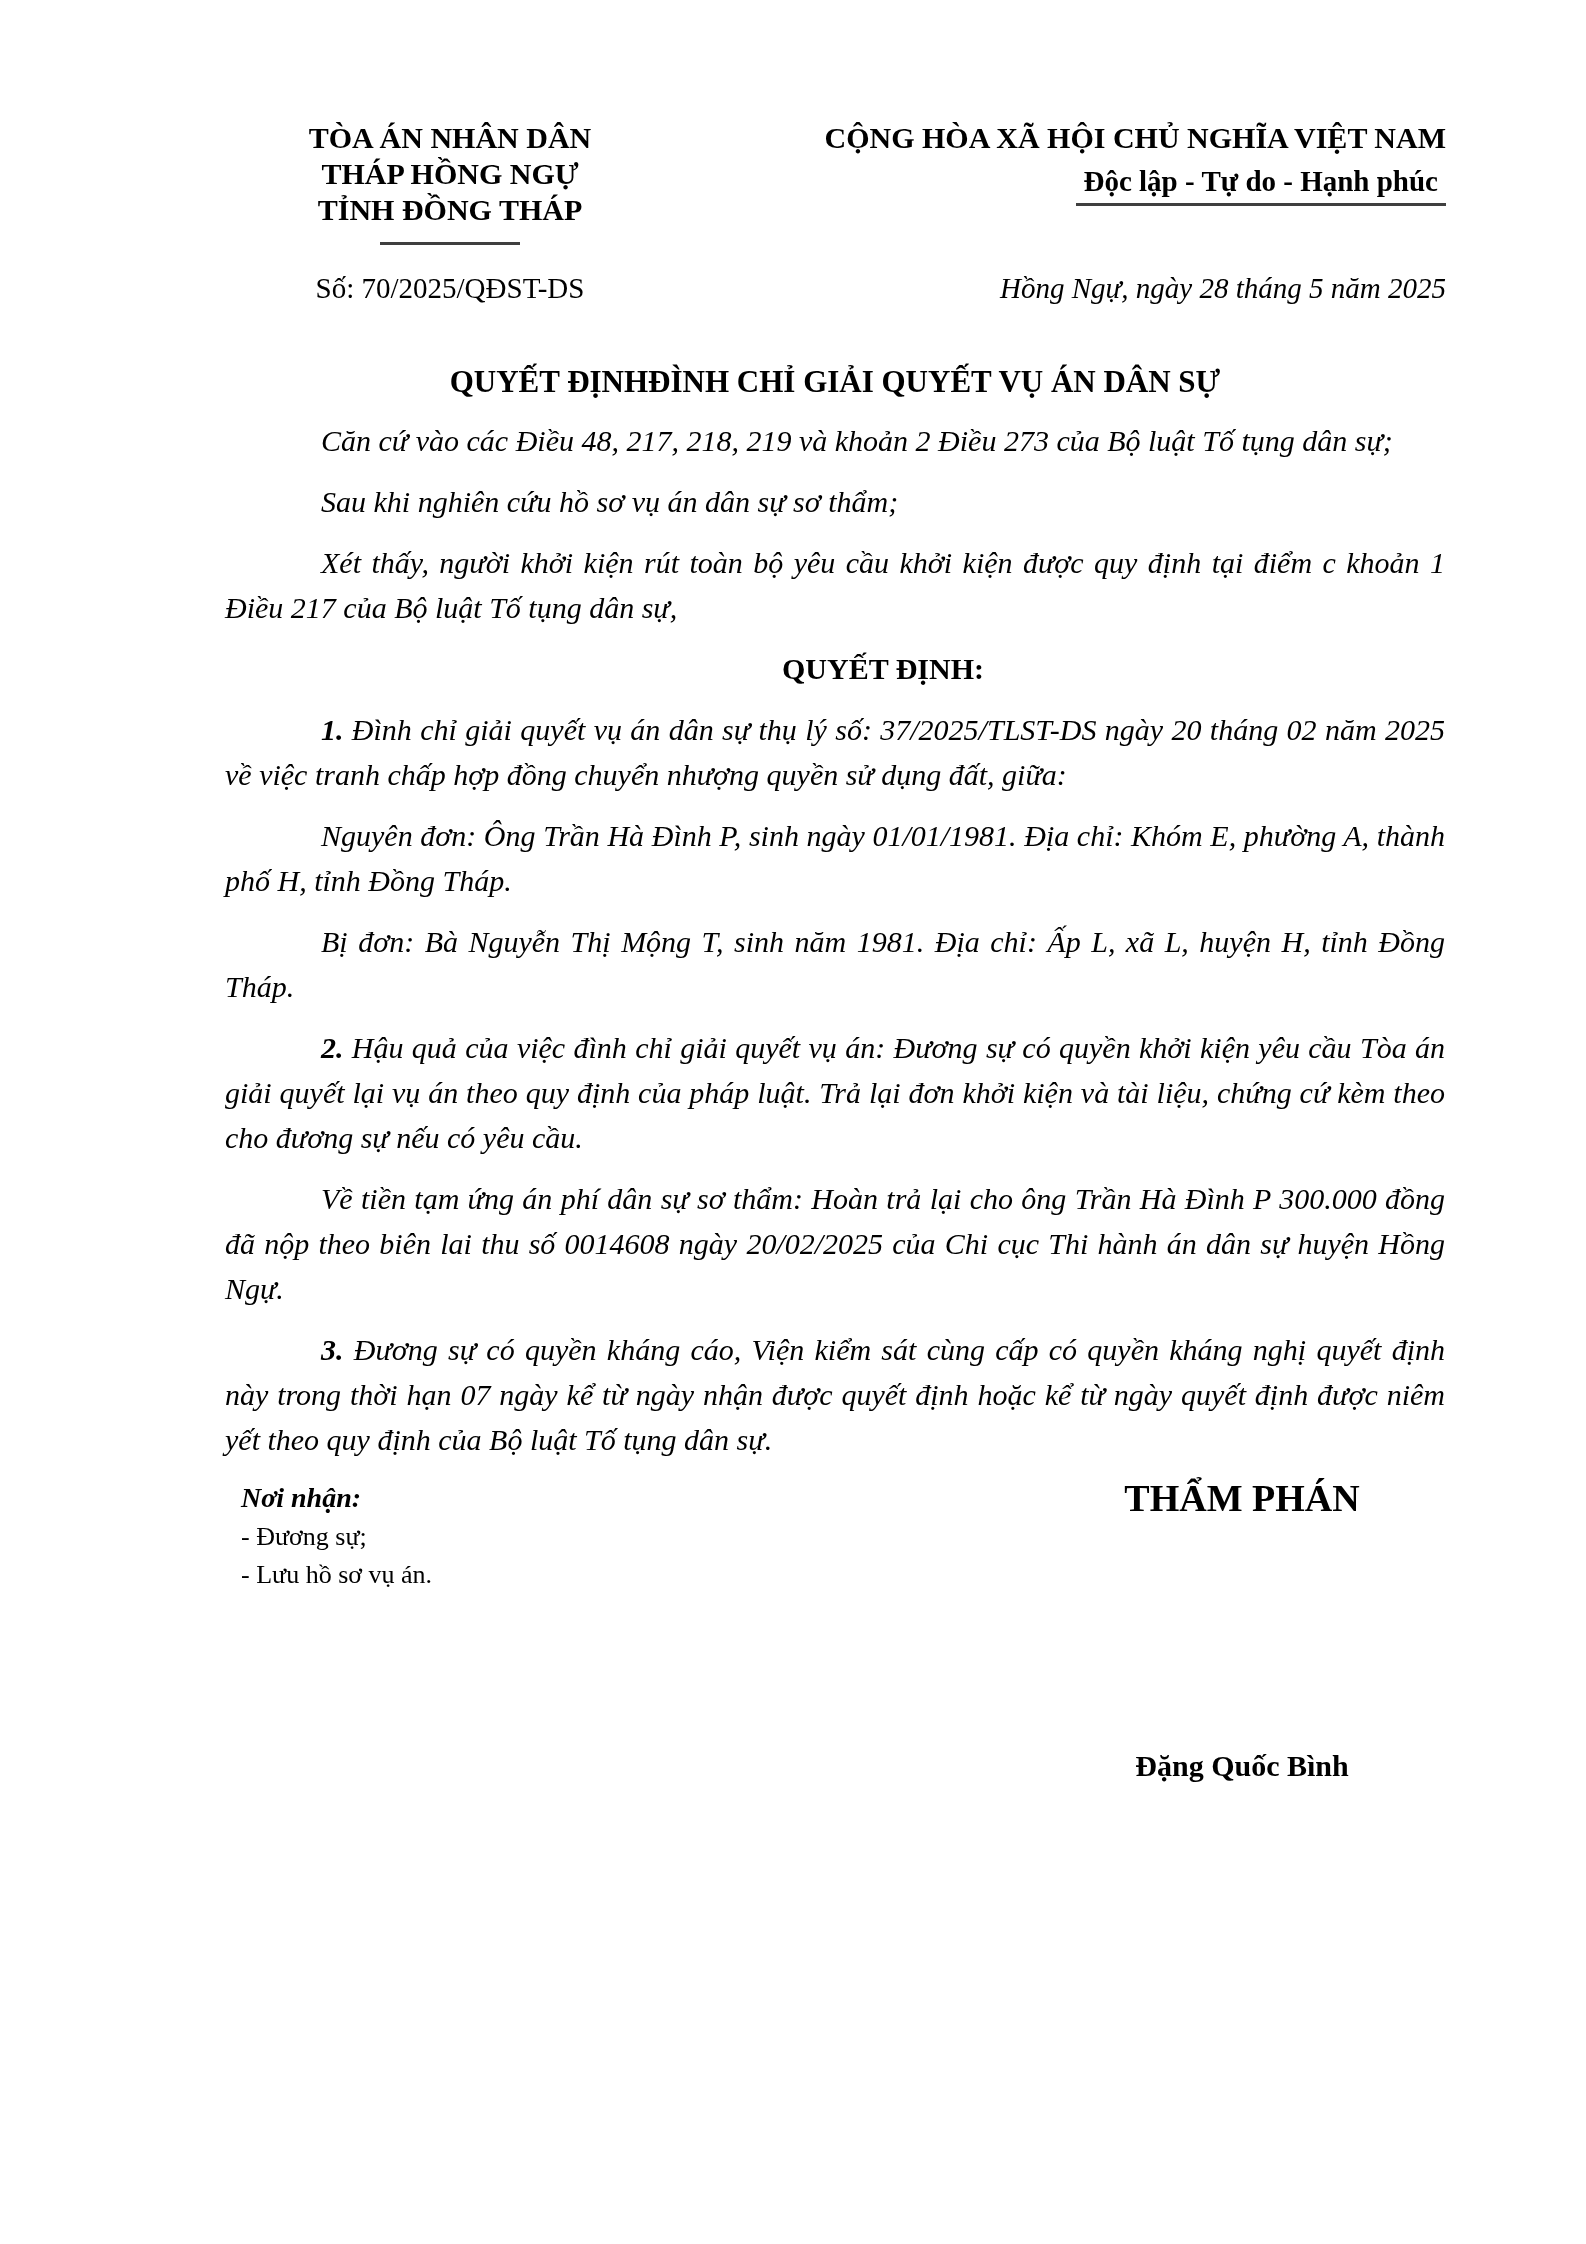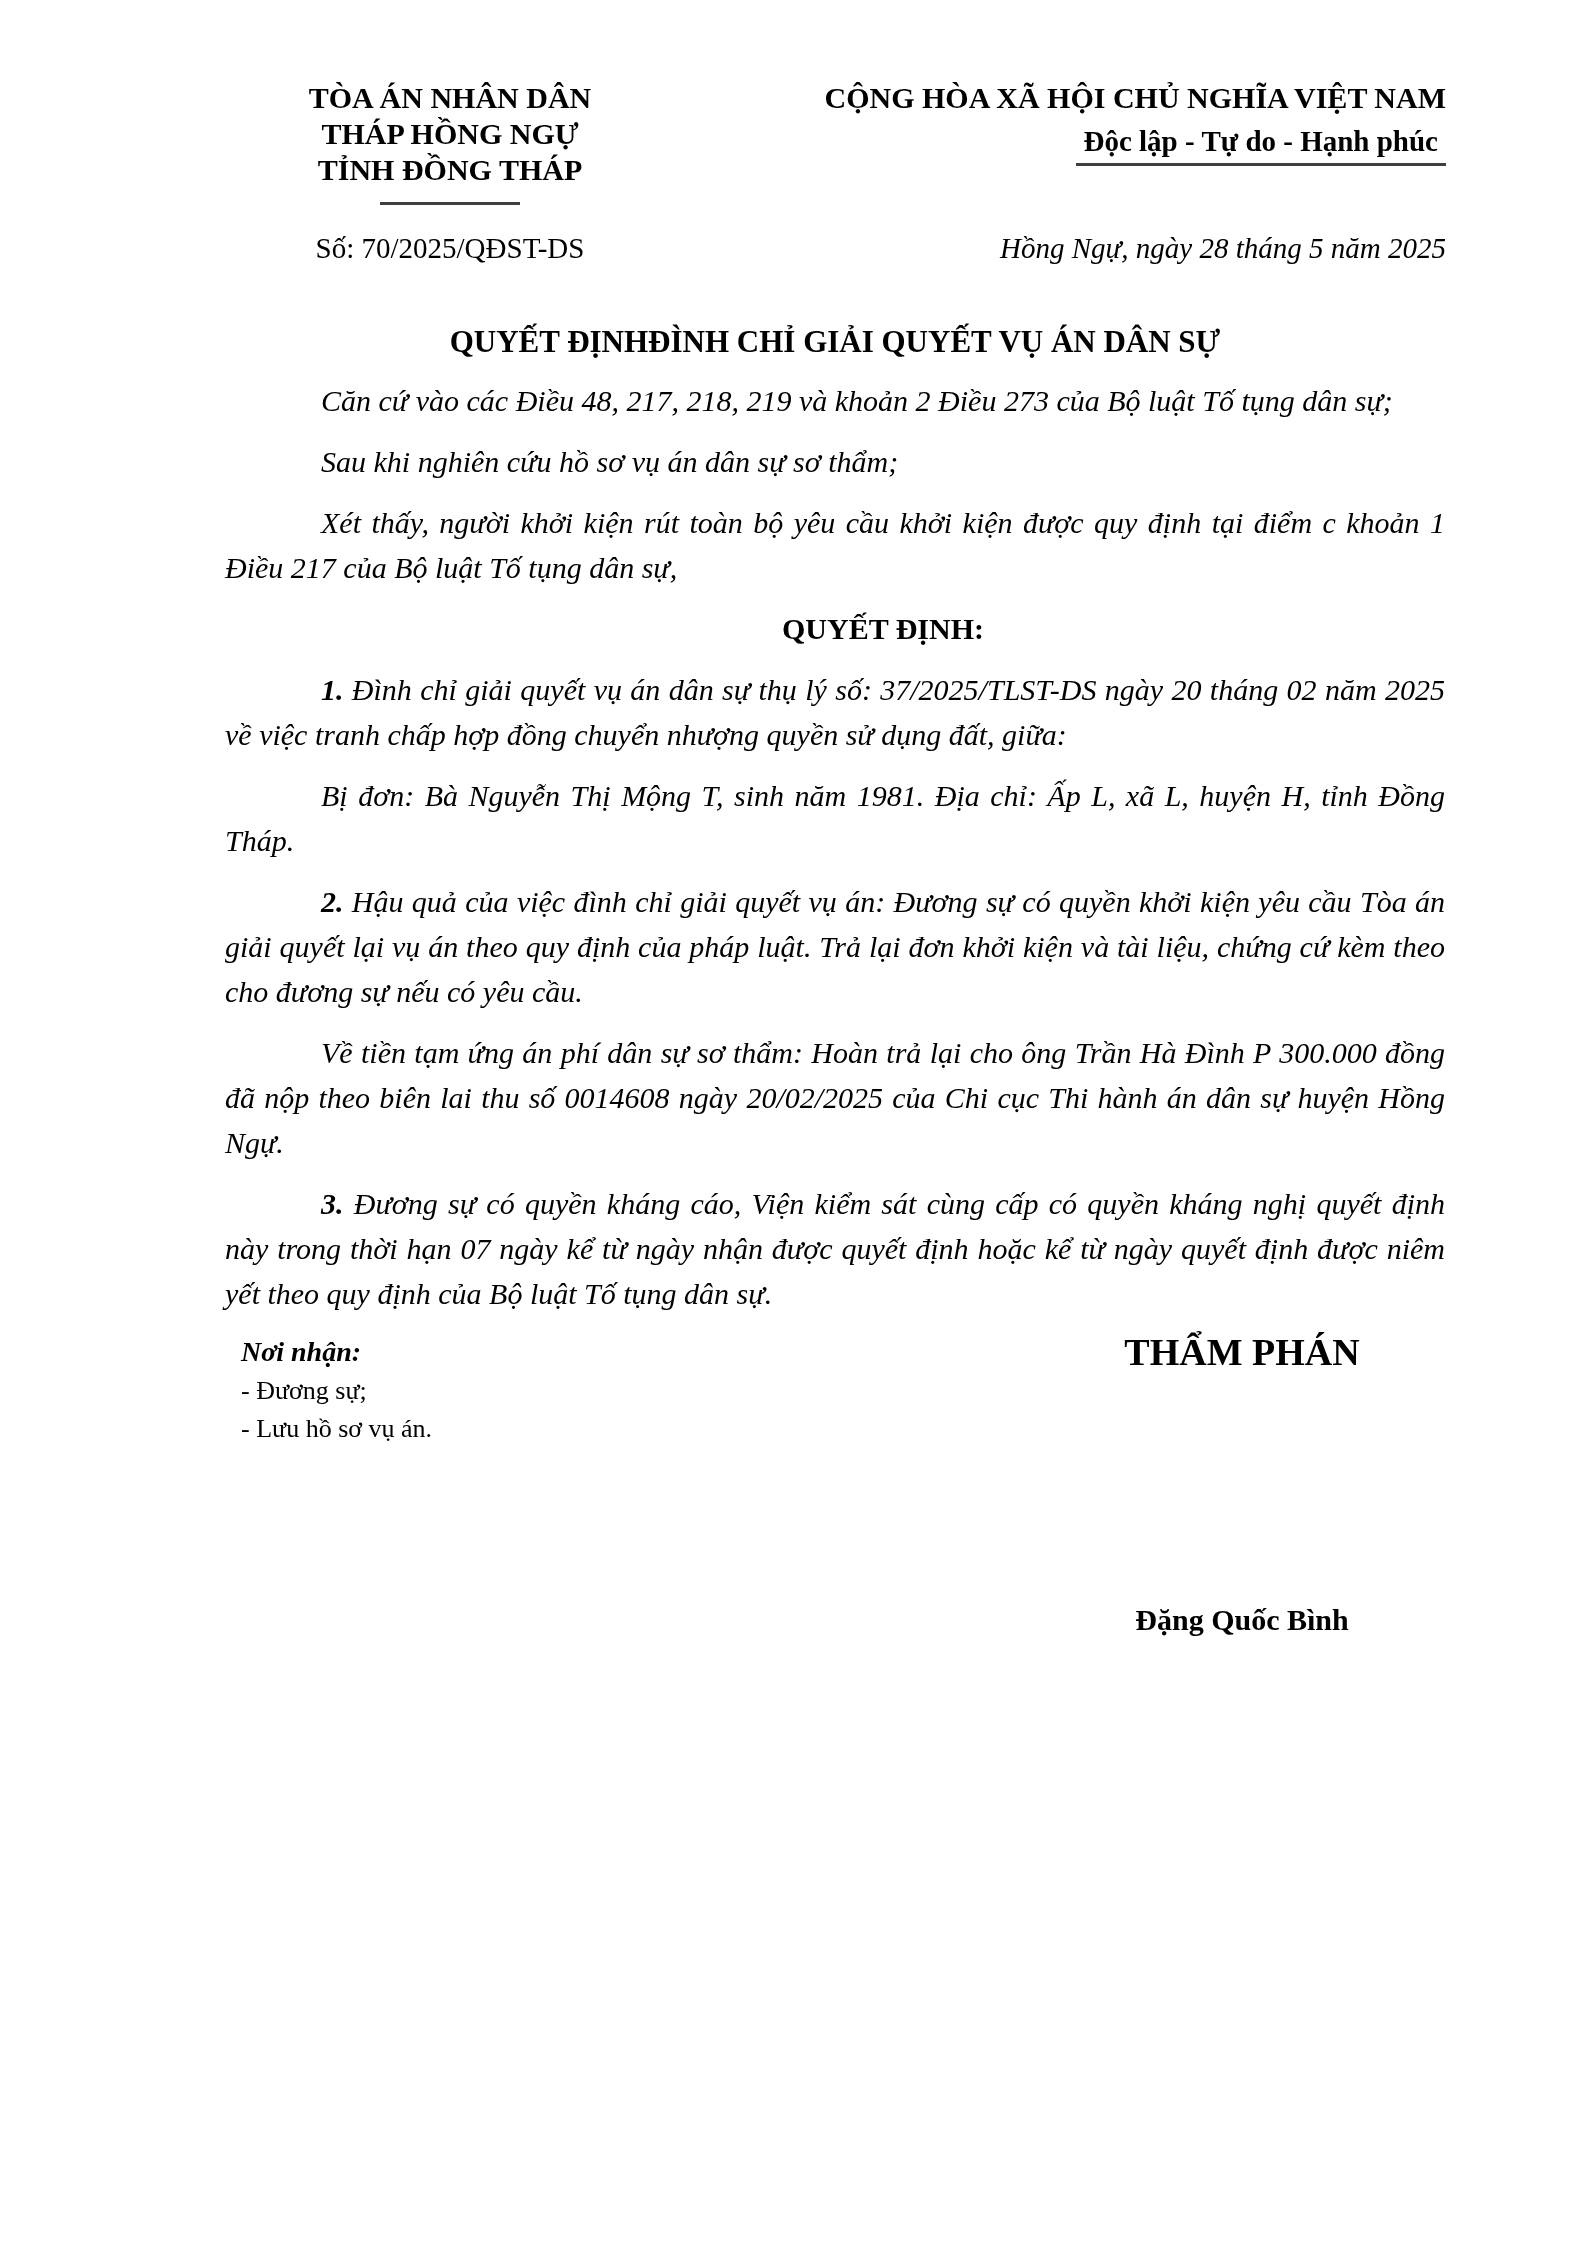--- a/index.html
+++ b/index.html
@@ -10,21 +10,21 @@
     width: 1586px;
     height: 2244px;
     margin: 0 auto;
     background: #ffffff;
     color: #000000;
     font-family: "Liberation Serif", "DejaVu Serif", serif;
     overflow: hidden;
   }
 
   
-  .header { display: flex; padding: 80px 140px 0 230px; }
+  .header { display: flex; padding: 120px 140px 0 230px; }
   .header-left { width: 440px; text-align: center; flex: none; }
   .header-left .hl { font-weight: bold; font-size: 30px; line-height: 36px; white-space: nowrap; }
   .rule {
     width: 140px; height: 0;
     border-top: 3px solid #3f3f3f;
     margin: 14px auto 0;
   }
   .doc-number { font-size: 29px; line-height: 43px; margin-top: 22px; white-space: nowrap; }
 
   .header-right { flex: 1; text-align: right; }
@@ -86,20 +86,21 @@
   <div class="content">
     <h1 class="title">QUYẾT ĐỊNHĐÌNH CHỈ GIẢI QUYẾT VỤ ÁN DÂN SỰ</h1>
 
     <p class="para"><span>Căn cứ vào các Điều 48, 217, 218, 219 và khoản 2 Điều 273 của Bộ luật Tố tụng dân sự;</span></p>
     <p class="para"><span>Sau khi nghiên cứu hồ sơ vụ án dân sự sơ thẩm;</span></p>
     <p class="para"><span>Xét thấy, người khởi kiện rút toàn bộ yêu cầu khởi kiện được quy định tại điểm c khoản 1 Điều 217 của Bộ luật Tố tụng dân sự,</span></p>
 
     <p class="heading">QUYẾT ĐỊNH:</p>
 
     <p class="para"><b>1.</b><span> Đình chỉ giải quyết vụ án dân sự thụ lý số: 37/2025/TLST-DS ngày 20 tháng 02 năm 2025 về việc tranh chấp hợp đồng chuyển nhượng quyền sử dụng đất, giữa:</span></p>
+    <p class="para"><span>Nguyên đơn: Ông Trần Hà Đình P, sinh ngày 01/01/1981. Địa chỉ: Khóm E, phường A, thành phố H, tỉnh Đồng Tháp.</span></p>
     <p class="para"><span>Bị đơn: Bà Nguyễn Thị Mộng T, sinh năm 1981. Địa chỉ: Ấp L, xã L, huyện H, tỉnh Đồng Tháp.</span></p>
     <p class="para"><b>2.</b><span> Hậu quả của việc đình chỉ giải quyết vụ án: Đương sự có quyền khởi kiện yêu cầu Tòa án giải quyết lại vụ án theo quy định của pháp luật. Trả lại đơn khởi kiện và tài liệu, chứng cứ kèm theo cho đương sự nếu có yêu cầu.</span></p>
     <p class="para"><span>Về tiền tạm ứng án phí dân sự sơ thẩm: Hoàn trả lại cho ông Trần Hà Đình P 300.000 đồng đã nộp theo biên lai thu số 0014608 ngày 20/02/2025 của Chi cục Thi hành án dân sự huyện Hồng Ngự.</span></p>
     <p class="para"><b>3.</b><span> Đương sự có quyền kháng cáo, Viện kiểm sát cùng cấp có quyền kháng nghị quyết định này trong thời hạn 07 ngày kể từ ngày nhận được quyết định hoặc kể từ ngày quyết định được niêm yết theo quy định của Bộ luật Tố tụng dân sự.</span></p>
   </div>
 
   <div class="footer">
     <div class="footer-left">
       <div class="recipients-heading">Nơi nhận:</div>
       <div class="recipient">- Đương sự;</div>

